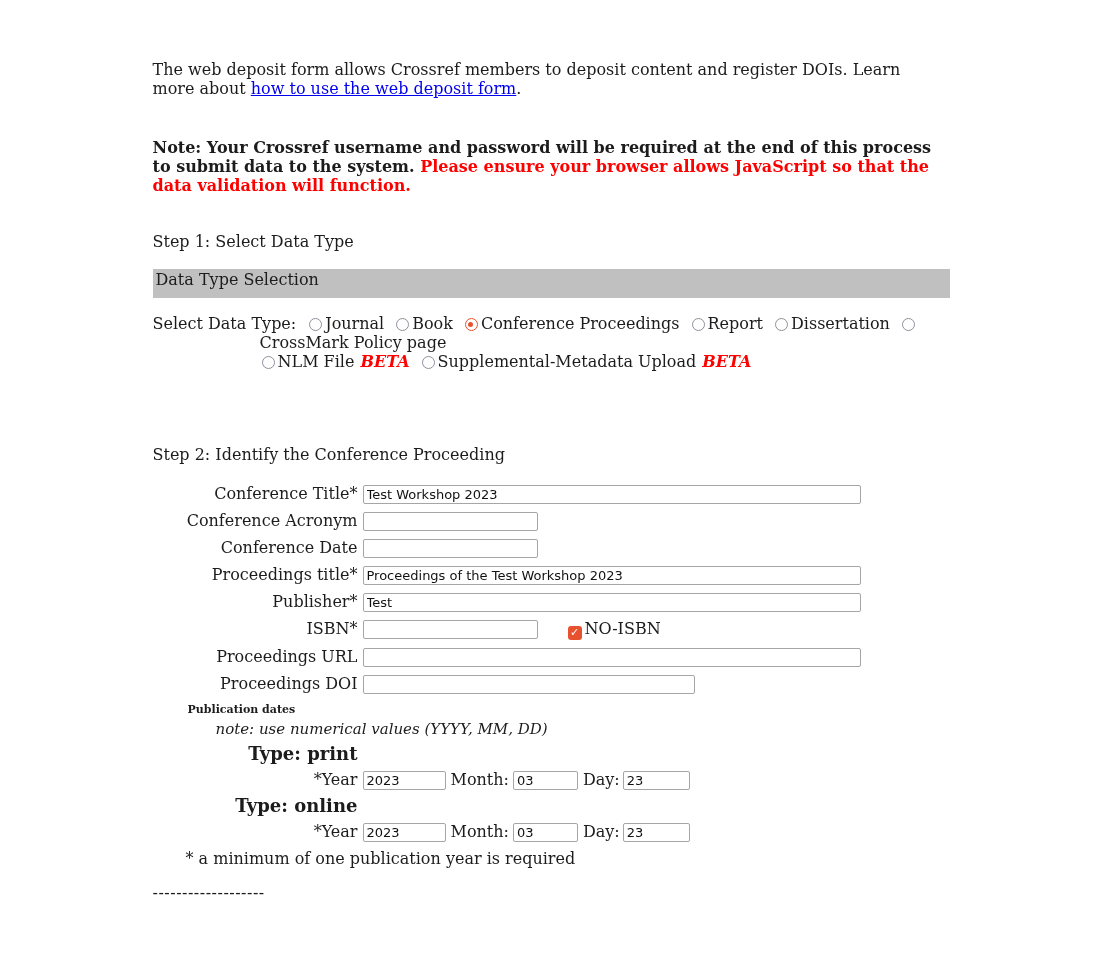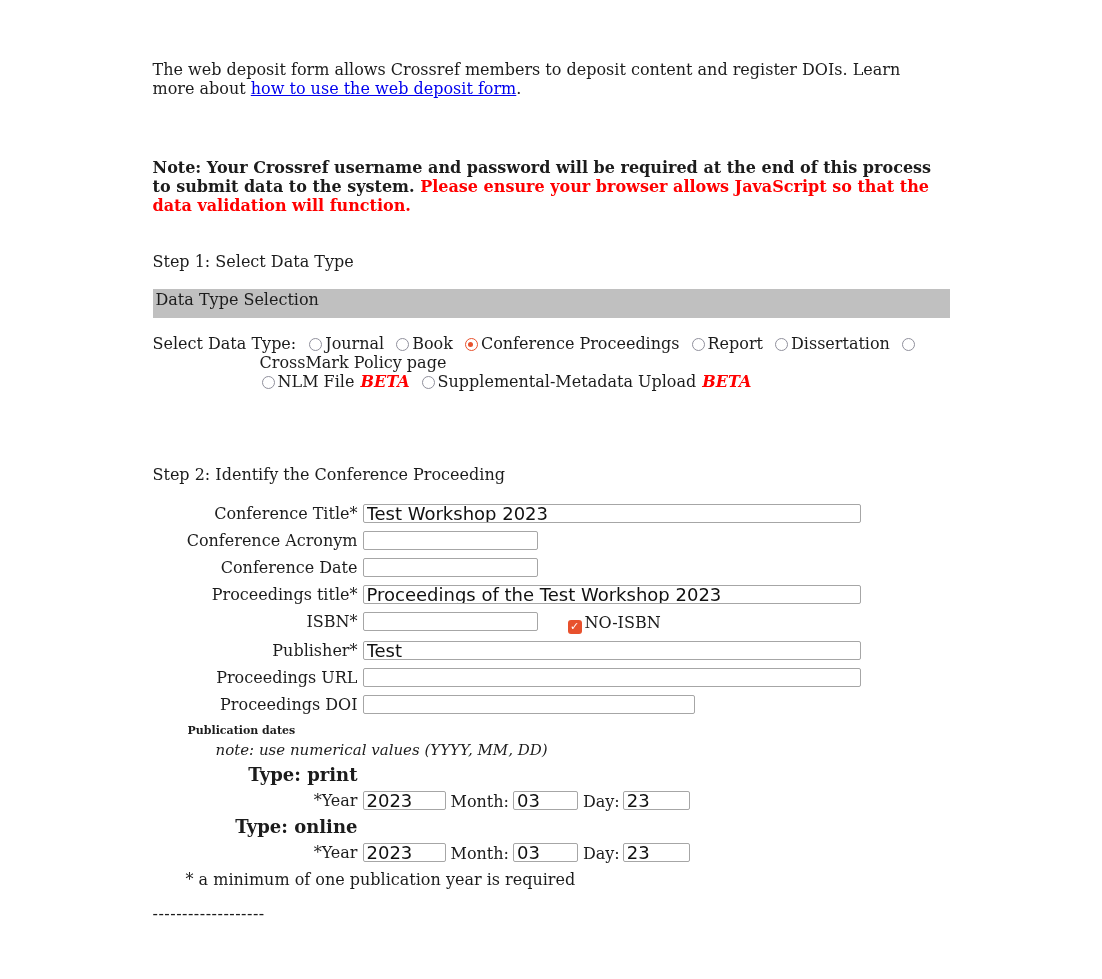--- a/index.html
+++ b/index.html
@@ -1,19 +1,19 @@
 <!DOCTYPE html>
 <html><head>
 <meta charset="utf-8">
 <style>
   html,body{margin:0;padding:0;background:#ffffff;}
   body{font-family:"DejaVu Serif",serif;font-size:16px;color:#1c1c1c;}
   .page{width:797px;margin:0 auto;padding-top:60px;}
 
-  .intro{margin:0 0 60px 0;line-height:19px;max-width:780px;}
+  .intro{margin:0 0 40px 0;line-height:19px;max-width:780px;}
   a.link{color:#0000EE;text-decoration:underline;cursor:pointer;}
 
   .note{margin:0 0 37px 0;line-height:19px;font-weight:bold;}
   .red{color:#ff0000;}
 
   .step-heading{margin:0 0 18px 0;line-height:19px;}
   .step-heading.mt2{margin-bottom:20px;}
 
   .section-bar{height:29px;line-height:21px;background:#c0c0c0;padding-left:3px;margin-bottom:16px;}
   .section-bar.mb26{margin-bottom:26px;}
@@ -32,21 +32,21 @@
   .beta{color:#ff0000;font-weight:bold;font-style:italic;margin-left:6px;}
 
   .type-row{margin-bottom:7px;line-height:19px;}
   .type-row .tlabel{margin-right:10px;}
   .type-row .radio-item{margin-right:14px;}
 
   .row{display:flex;align-items:flex-start;margin-bottom:7px;}
   .lbl{width:205px;flex:none;text-align:right;padding-right:5px;line-height:19px;}
   .val{flex:1;line-height:19px;}
   input.txt{height:19px;box-sizing:border-box;border:1px solid #a6a6a6;border-radius:2px;
-            font-family:"DejaVu Sans",sans-serif;font-size:18px;padding:0 3px;color:#111;background:#fff;}
+            font-family:"DejaVu Sans",sans-serif;font-size:13px;padding:0 3px;color:#111;background:#fff;}
   .w-wide{width:498px;}
   .w-small{width:175px;}
   .w-doi{width:332px;}
   .w-year{width:83px;}
   .w-month{width:65px;}
   .w-day{width:67px;}
 
   .checkbox{display:inline-block;width:14px;height:14px;background:#E8512D;border-radius:3px;
             color:#fff;font-family:"DejaVu Sans",sans-serif;font-weight:bold;font-size:11px;line-height:14px;
             text-align:center;vertical-align:-2px;margin:0 3px 0 30px;cursor:pointer;}
@@ -100,26 +100,26 @@
     </div>
     <div class="row">
       <div class="lbl">Conference Date</div>
       <div class="val"><input class="txt w-small" type="text" value="" style=""></div>
     </div>
     <div class="row">
       <div class="lbl">Proceedings title*</div>
       <div class="val"><input class="txt w-wide" type="text" value="Proceedings of the Test Workshop 2023" style=""></div>
     </div>
     <div class="row">
+      <div class="lbl">Publisher*</div>
+      <div class="val"><input class="txt w-wide" type="text" value="Test" style=""></div>
+    </div>
+    <div class="row">
       <div class="lbl">ISBN*</div>
       <div class="val"><input class="txt w-small" type="text" value="" style=""><span class="checkbox"><span>✓</span></span><span>NO-ISBN</span></div>
-    </div>
-    <div class="row">
-      <div class="lbl">Publisher*</div>
-      <div class="val"><input class="txt w-wide" type="text" value="Test" style=""></div>
     </div>
     <div class="row">
       <div class="lbl">Proceedings URL</div>
       <div class="val"><input class="txt w-wide" type="text" value="" style=""></div>
     </div>
     <div class="row">
       <div class="lbl">Proceedings DOI</div>
       <div class="val"><input class="txt w-doi" type="text" value="" style=""></div>
     </div>
   </div>

